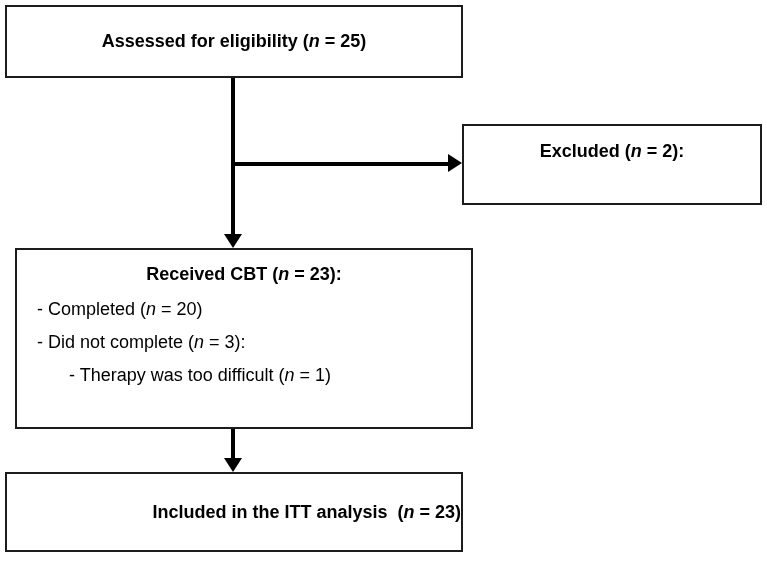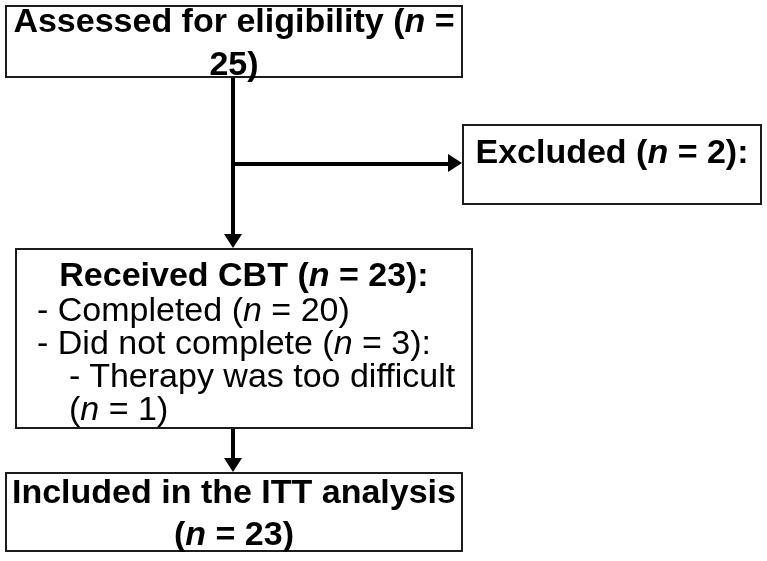--- a/index.html
+++ b/index.html
@@ -14,21 +14,21 @@
     height: 561px;
     background: var(--color-background, #ffffff);
     overflow: hidden;
   }
   .box {
     position: absolute;
     background: var(--color-background, #ffffff);
     border: 2px solid var(--color-border, #1c1c1c);
   }
   .t {
-    font-size: 34px;
+    font-size: 18px;
     line-height: 1.25;
     white-space: pre-wrap;
     color: var(--color-text, #000000);
   }
   .bold { font-weight: bold; }
   .center { text-align: center; }
 
   
   #box-assessed {
     left: 5px; top: 5px; width: 458px; height: 73px;
@@ -48,21 +48,21 @@
     left: 15px; top: 248px; width: 458px; height: 181px;
     padding-top: 5px;
   }
   #box-received .title-row { line-height: 38px; }
   #box-received .line-item { line-height: 33px; padding-left: 20px; }
   #box-received .line-item.sub { padding-left: 28px; margin-left: 24px; }
 
   
   #box-itt {
     left: 5px; top: 472px; width: 458px; height: 80px;
-    display: flex; align-items: center; justify-content: flex-start;
+    display: flex; align-items: center; justify-content: flex-end;
   }
 
   
   .line { position: absolute; background: var(--color-arrow, #000000); }
   #line-top      { left: 231px; top: 78px;  width: 4px;   height: 160px; }
   #line-excluded { left: 231px; top: 162px; width: 217px; height: 4px; }
   #line-bottom   { left: 231px; top: 429px; width: 4px;   height: 31px; }
 
   
   .tri { position: absolute; width: 0; height: 0; }

